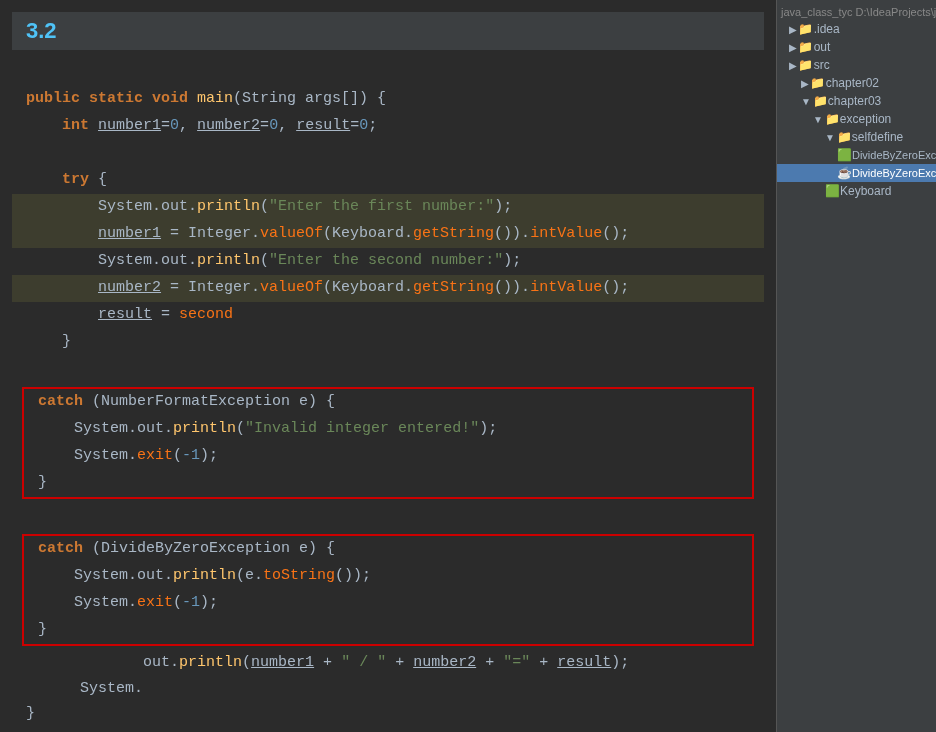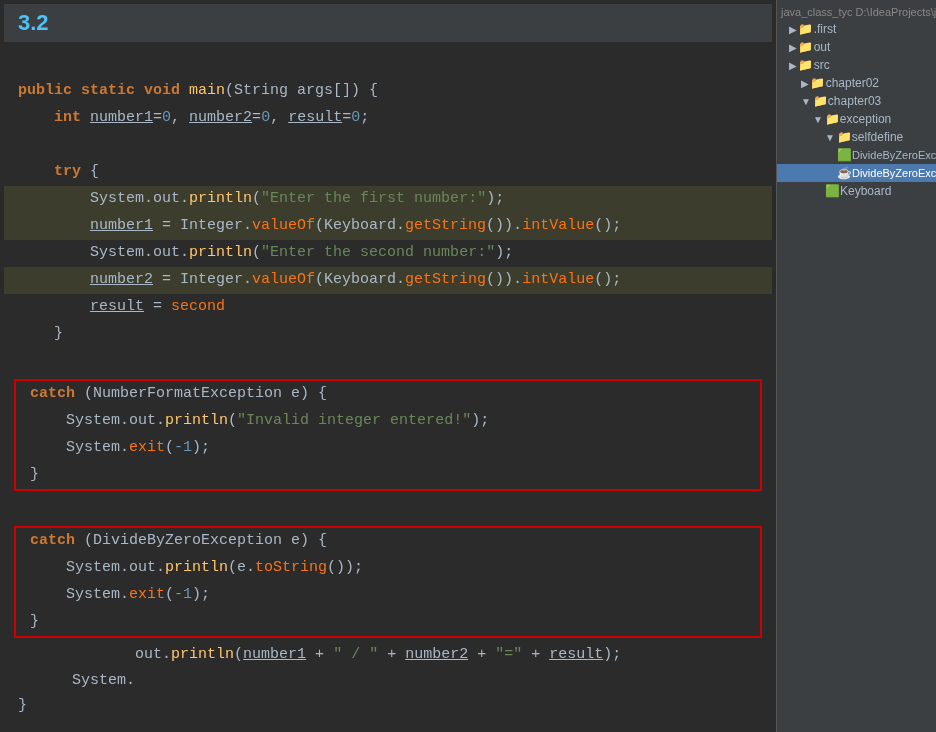--- a/index.html
+++ b/index.html
@@ -9,21 +9,21 @@
       background: #2b2b2b;
       font-family: 'Courier New', Courier, monospace;
       overflow: hidden;
       display: flex;
     }
 
     
     .code-area {
       flex: 1;
       background: #2b2b2b;
-      padding: 4px;
+      padding: 12px;
       overflow: hidden;
       position: relative;
     }
 
     
     .title-bar {
       background: #3c3f41;
       padding: 6px 14px;
       display: flex;
       align-items: center;
@@ -225,21 +225,21 @@
 
   </div>
 </div>
 
 <div class="file-tree">
   <div class="tree-path">java_class_tyc  D:\IdeaProjects\java_...</div>
 
   <div class="tree-item tree-indent1">
     <span class="expand-arrow">▶</span>
     <span class="folder-icon">📁</span>
-    <span>.first</span>
+    <span>.idea</span>
   </div>
 
   <div class="tree-item tree-indent1">
     <span class="expand-arrow">▶</span>
     <span class="folder-icon">📁</span>
     <span>out</span>
   </div>
 
   <div class="tree-item tree-indent1">
     <span class="expand-arrow">▶</span>

